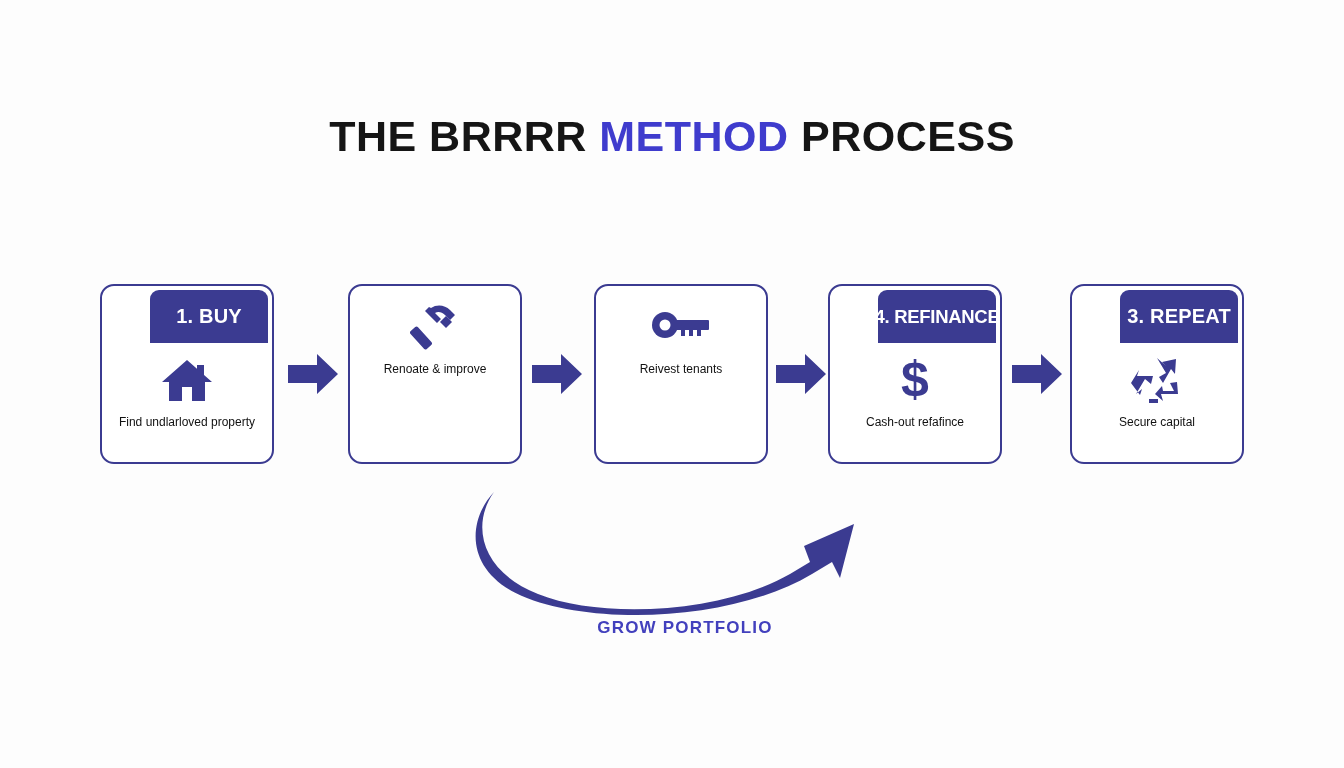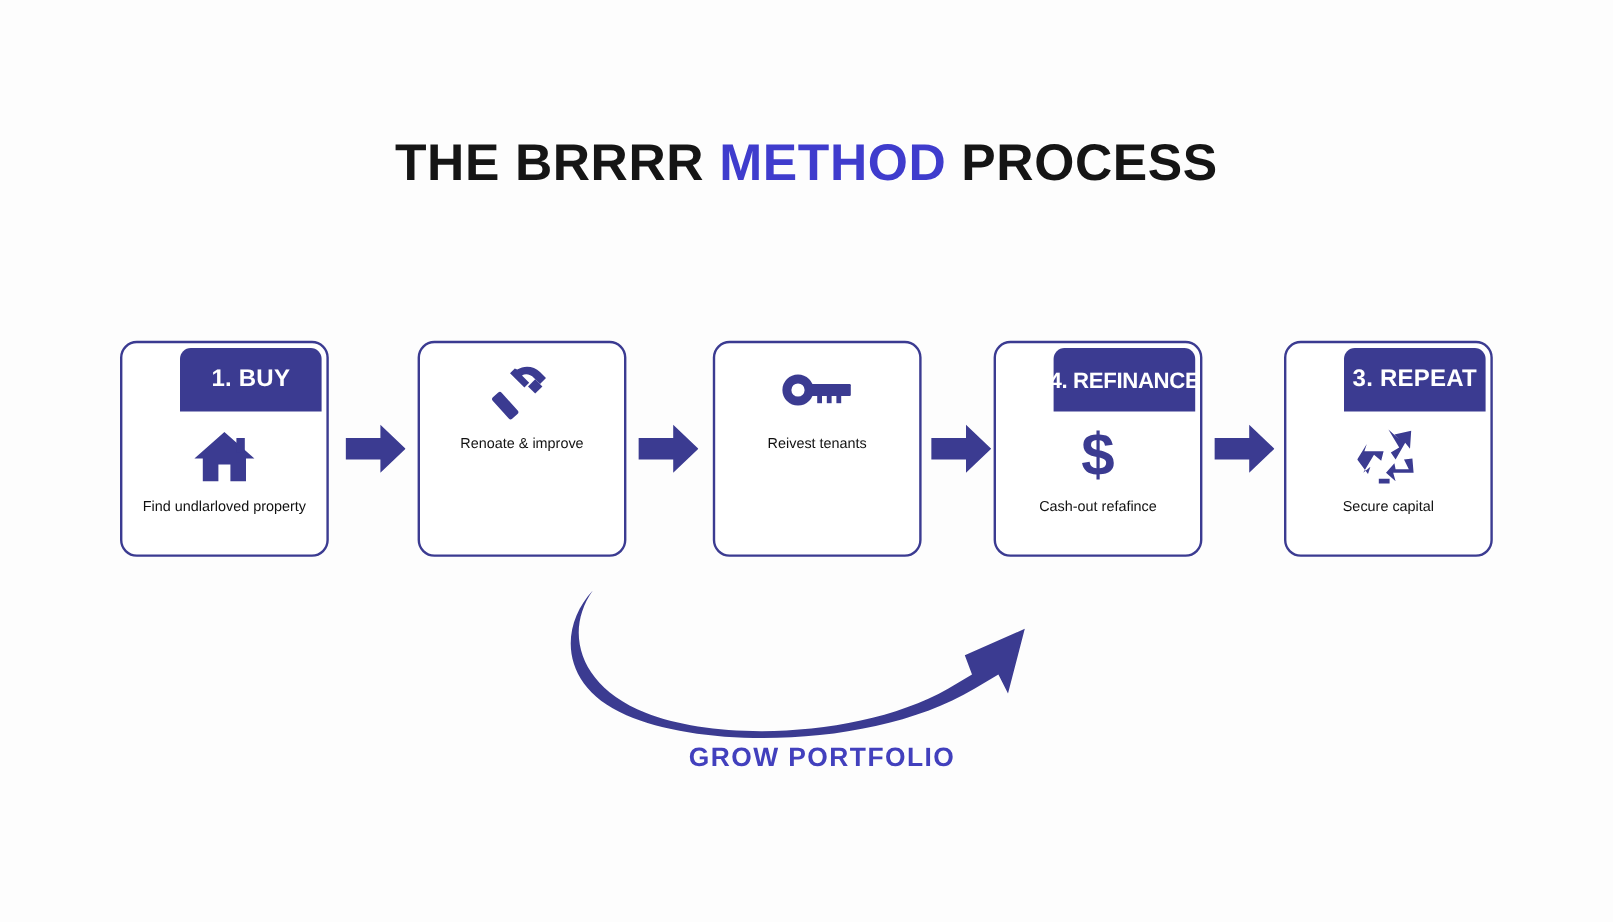--- a/index.html
+++ b/index.html
@@ -128,21 +128,21 @@
     width: 450px;
     height: 160px;
   }
 
   #loop-label {
     position: absolute;
     left: 460px;
     top: 618px;
     width: 450px;
     text-align: center;
-    font-size: 22px;
+    font-size: 17px;
     font-weight: bold;
     letter-spacing: 1.2px;
     color: #4240bd;
     white-space: nowrap;
   }
 </style>
 </head>
 <body>
 
 <div id="stage">

